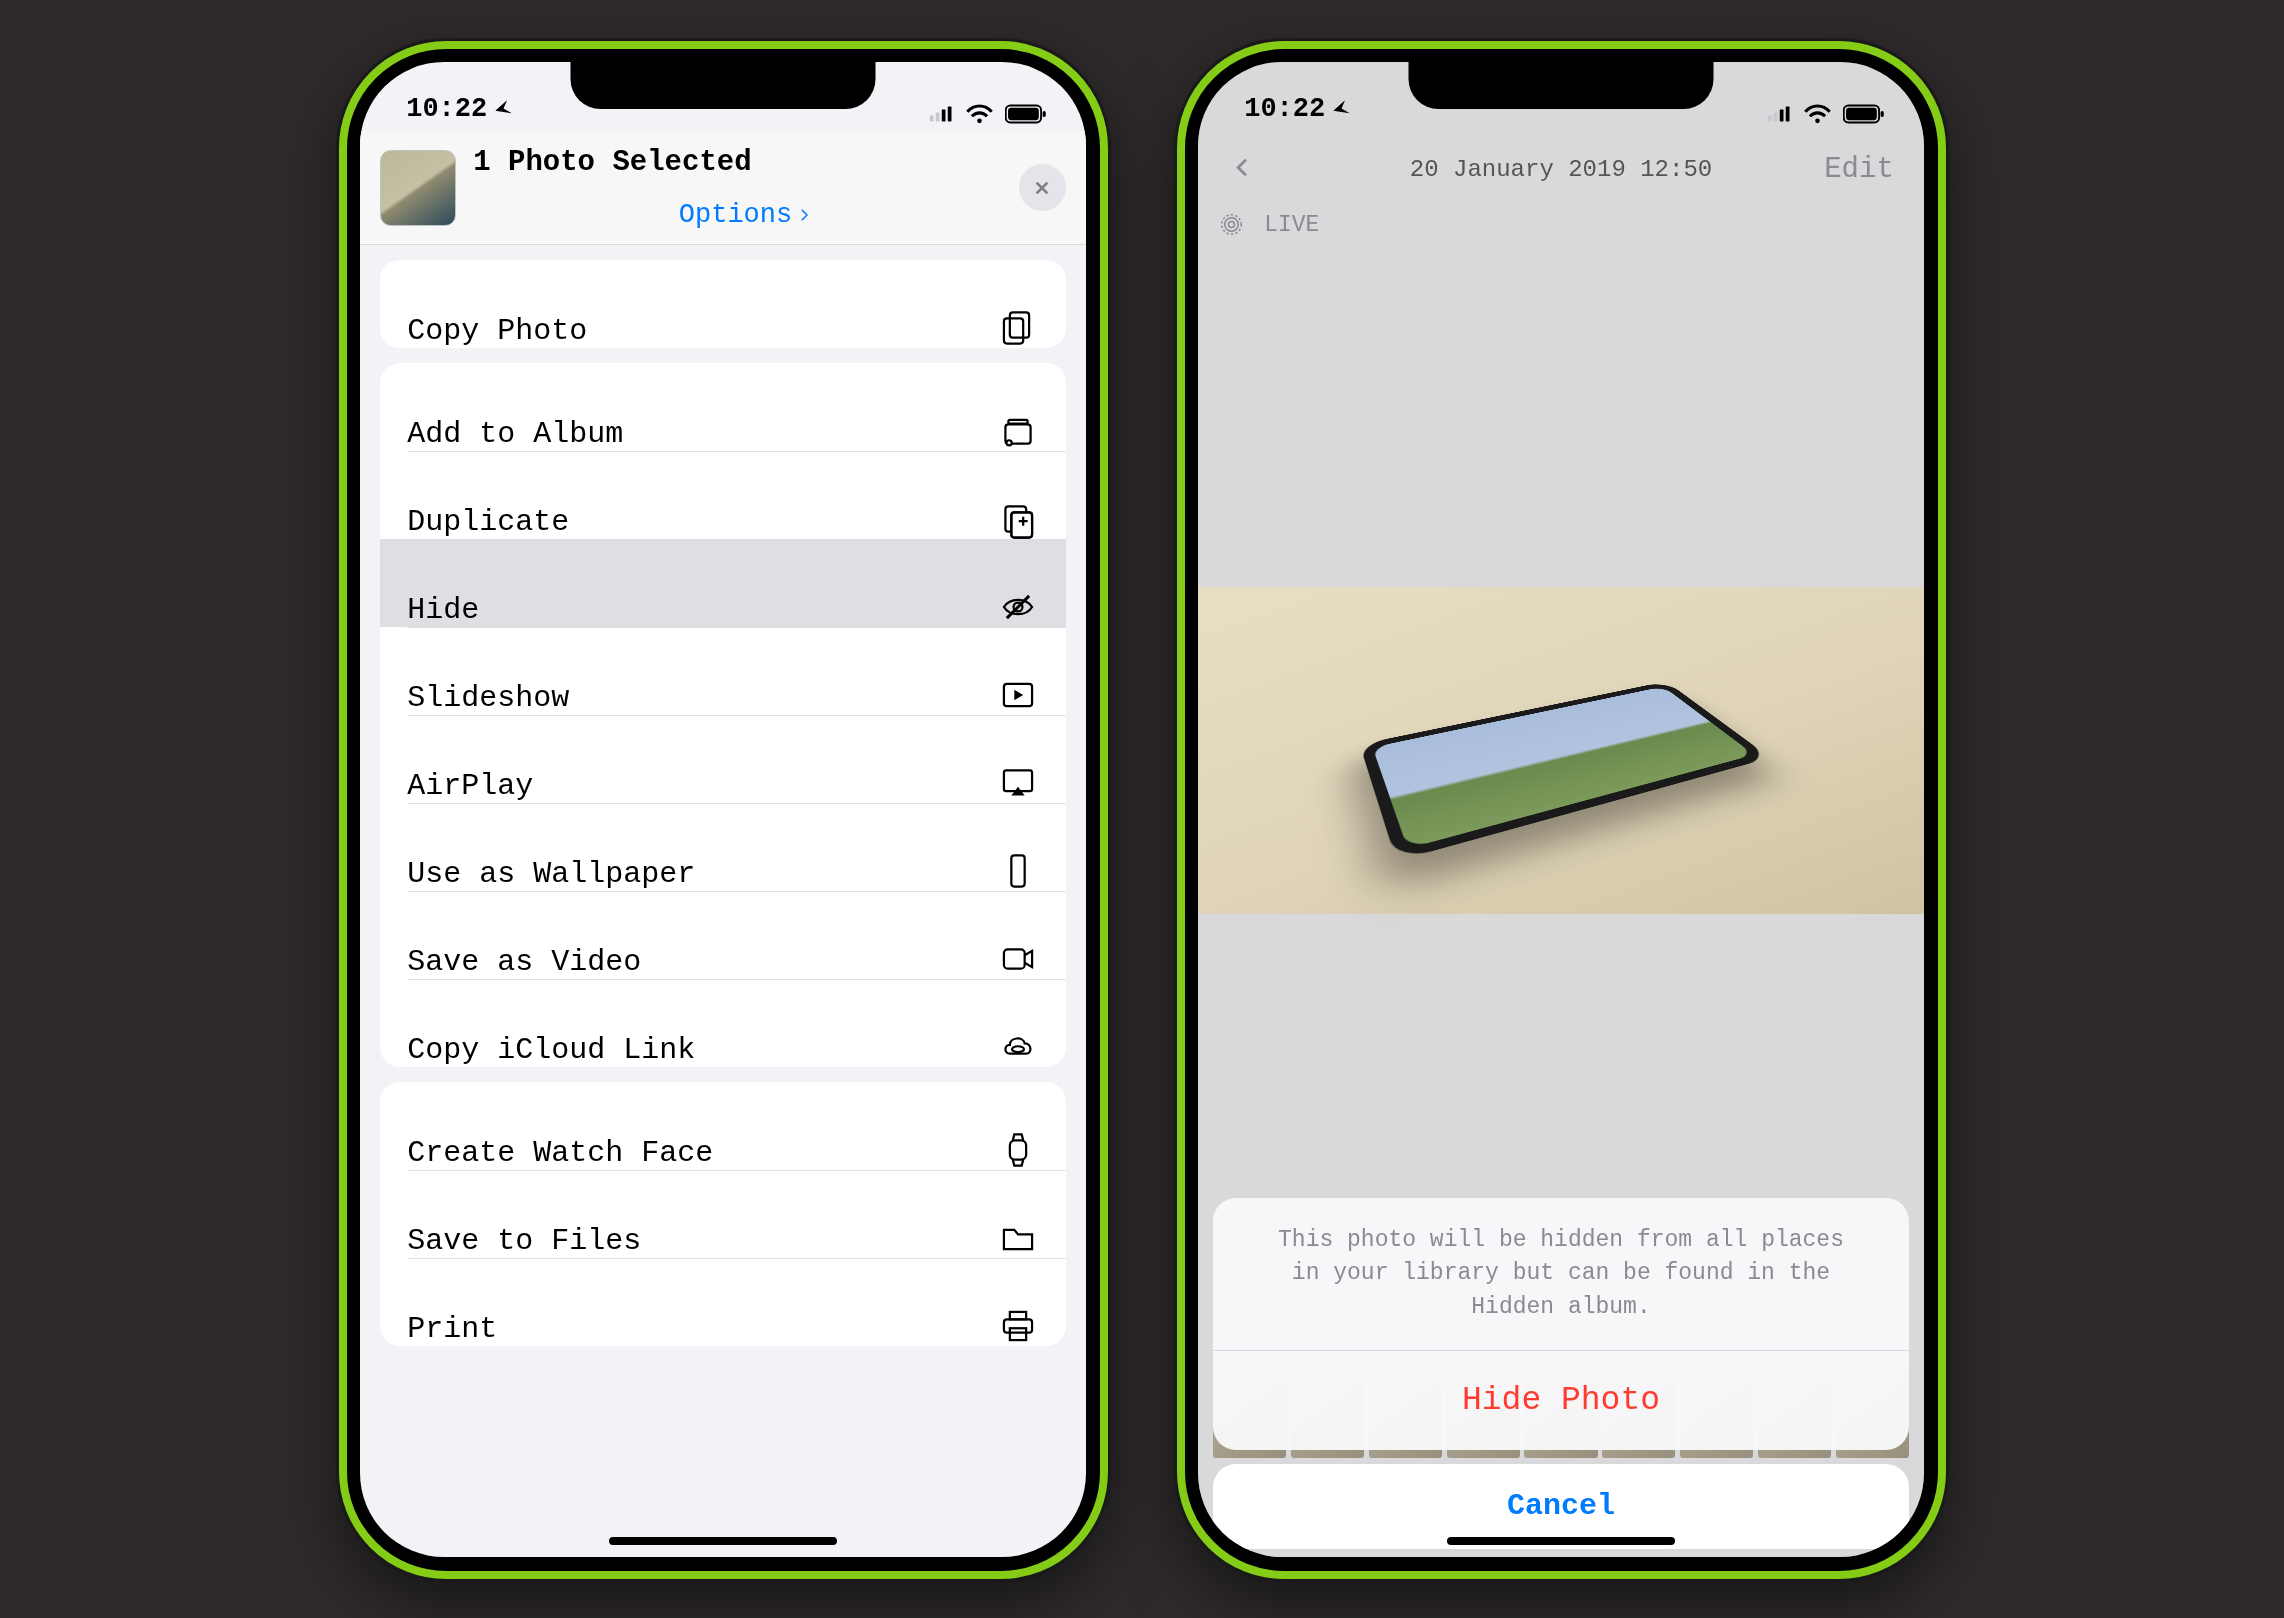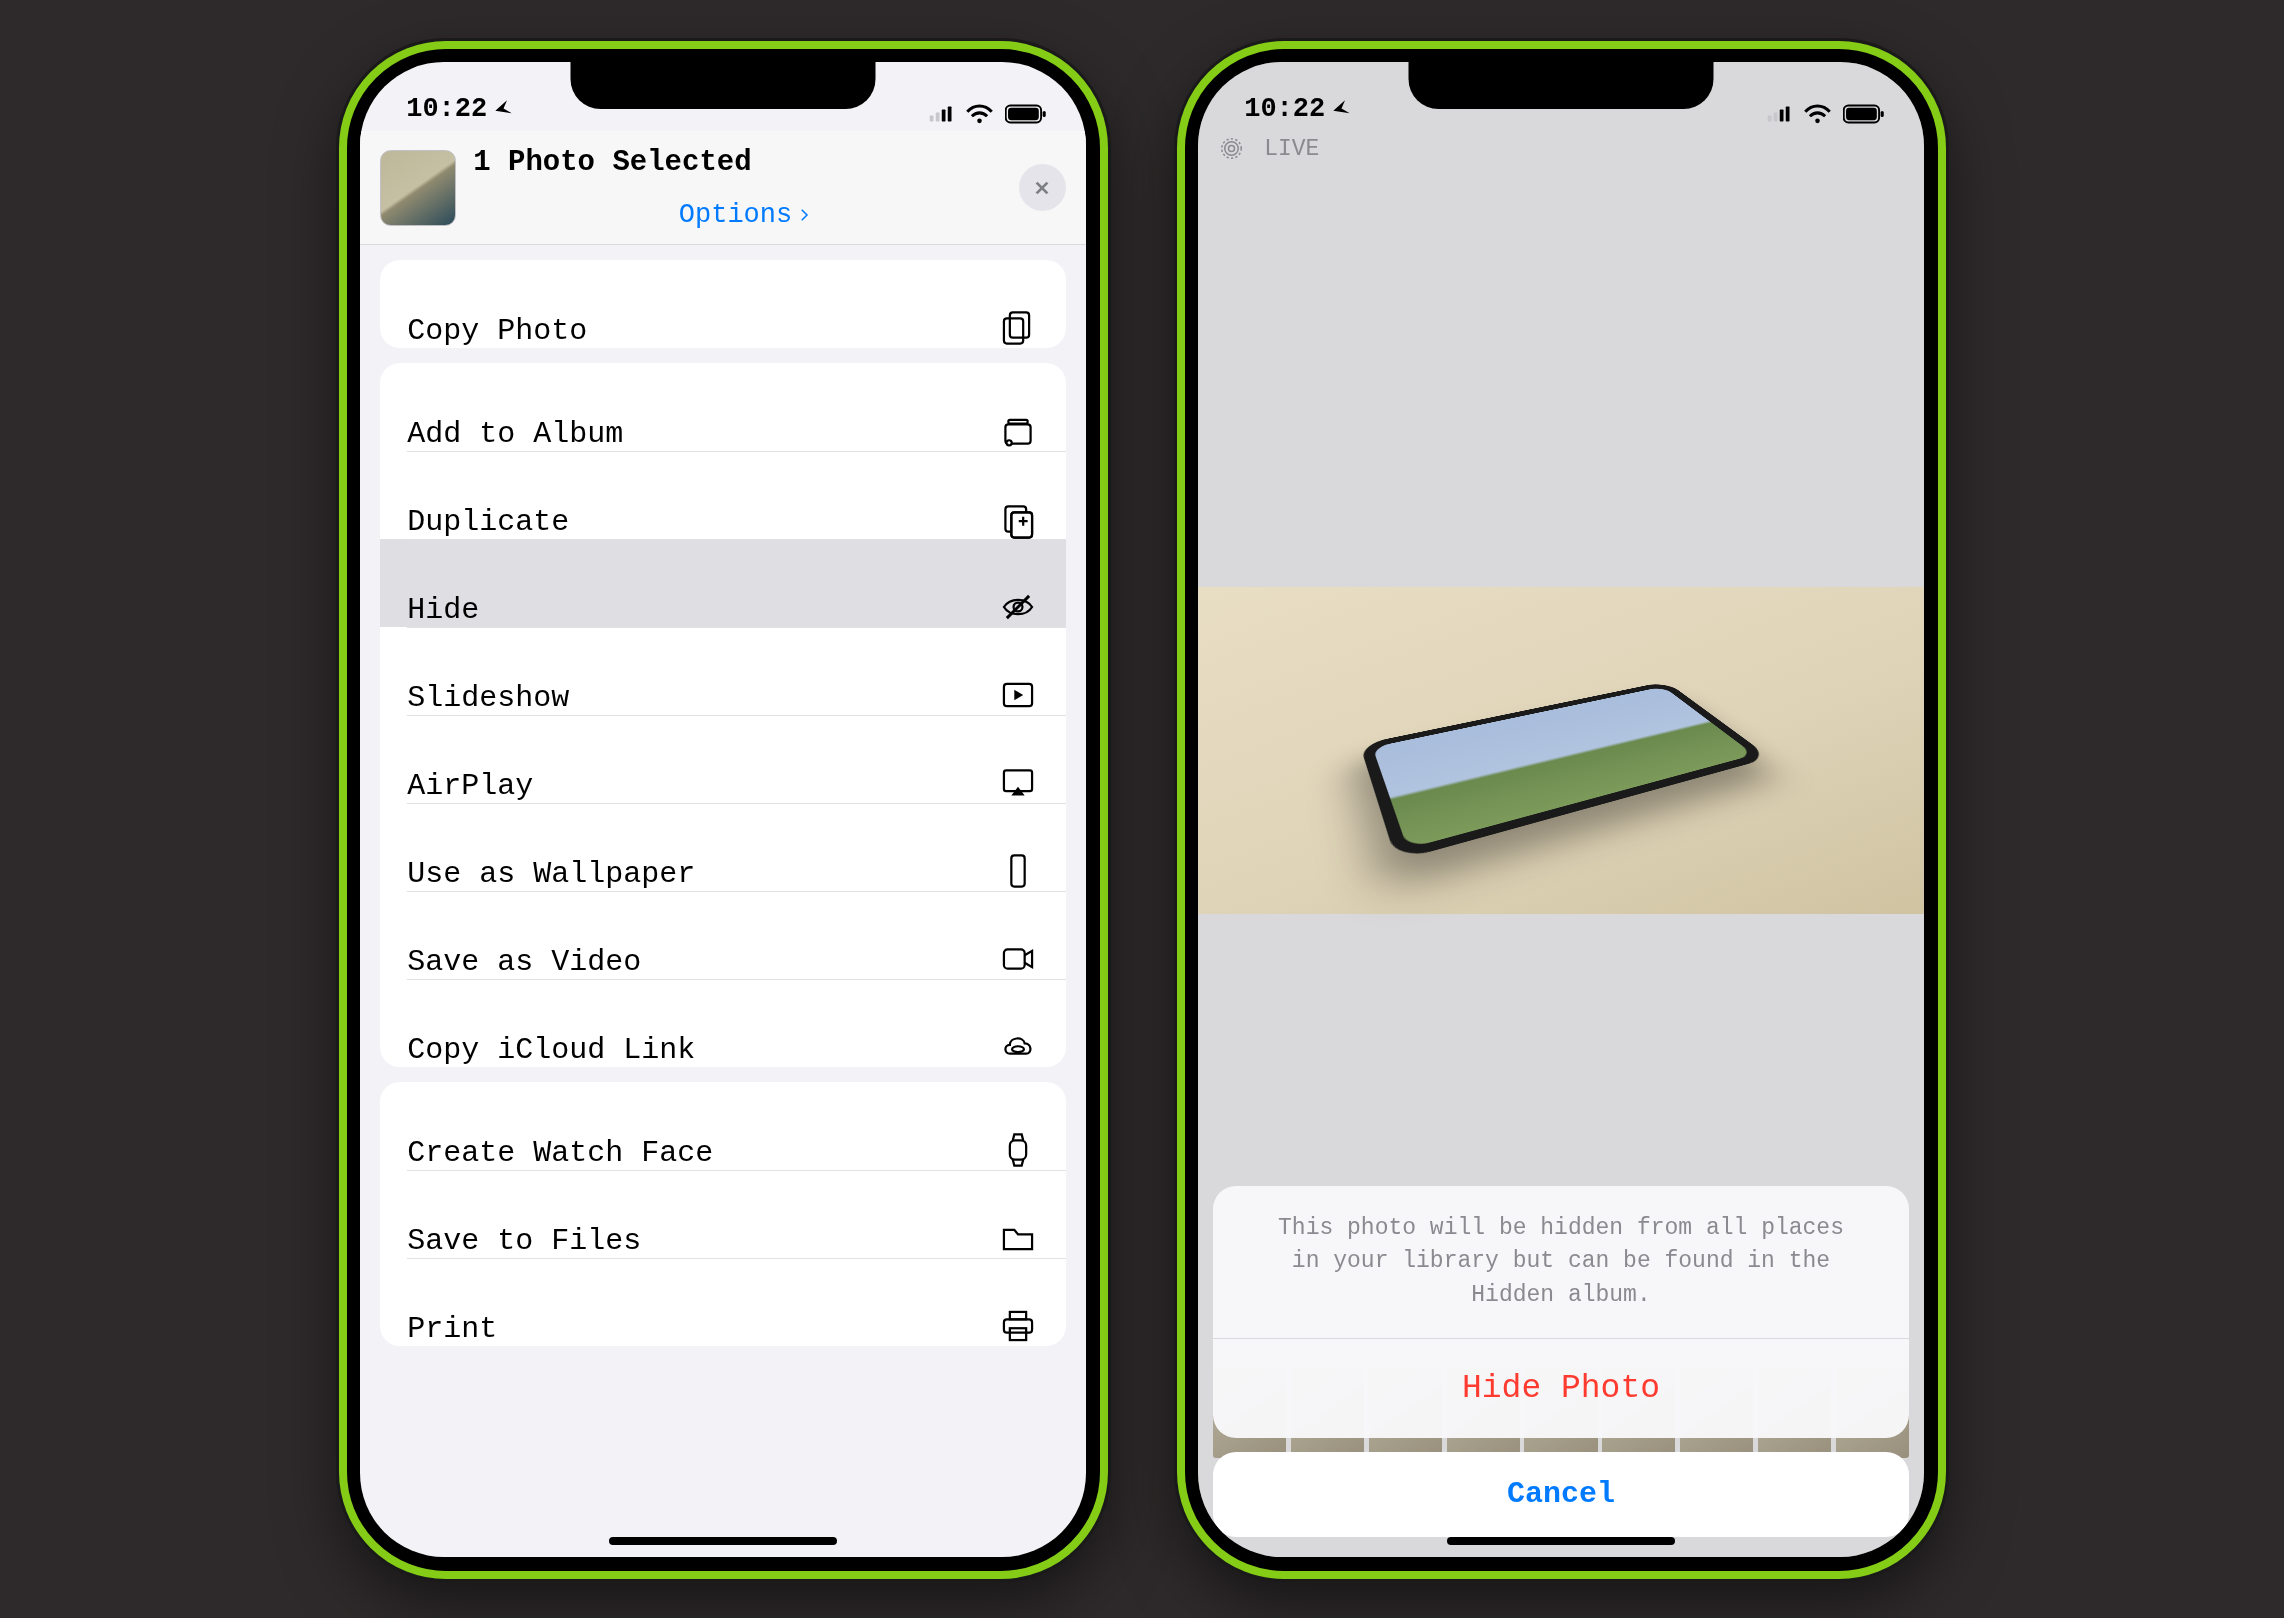--- a/index.html
+++ b/index.html
@@ -169,21 +169,21 @@
     padding:0 15px;
   }
   .thumbstrip div{
     flex:1;
     background:linear-gradient(145deg,#d6cdae,#a59a7a);
     border-radius:3px;
   }
 
   .action-sheet{
     position:absolute;
-    left:15px; right:15px; bottom:20px;
+    left:15px; right:15px; bottom:8px;
     z-index:100;
   }
   .sheet-card{
     background:rgba(248,248,250,0.97);
     border-radius:23px;
     overflow:hidden;
   }
   .sheet-msg{
     padding:26px 46px;
     text-align:center;
@@ -476,20 +476,29 @@
           </svg>
         <svg width="29" height="20" viewBox="0 0 38 26">
             <use href="#ic-wifi"></use>
           </svg>
         <svg width="43" height="20" viewBox="0 0 54 26">
             <use href="#ic-battery"></use>
           </svg>
       </div>
     </div>
 
+    <div class="navbar" style="z-index:60;position:relative">
+      <div class="back-chevron">
+        <svg width="27" height="37" viewBox="0 0 48 48" fill="none">
+            <use href="#ic-chevron-left"></use>
+          </svg>
+      </div>
+      <div class="navbar-title">20 January 2019  12:50</div>
+      <div class="edit-link">Edit</div>
+    </div>
 
     <div class="live-badge" style="z-index:60;position:relative">
       <svg width="21" height="21" viewBox="0 0 28 28" fill="none" stroke-width="2">
           <use href="#ic-live"></use>
         </svg>
       <span>LIVE</span>
     </div>
 
     <div class="photo-area" style="z-index:60">
       <div class="photo-phone"></div>

